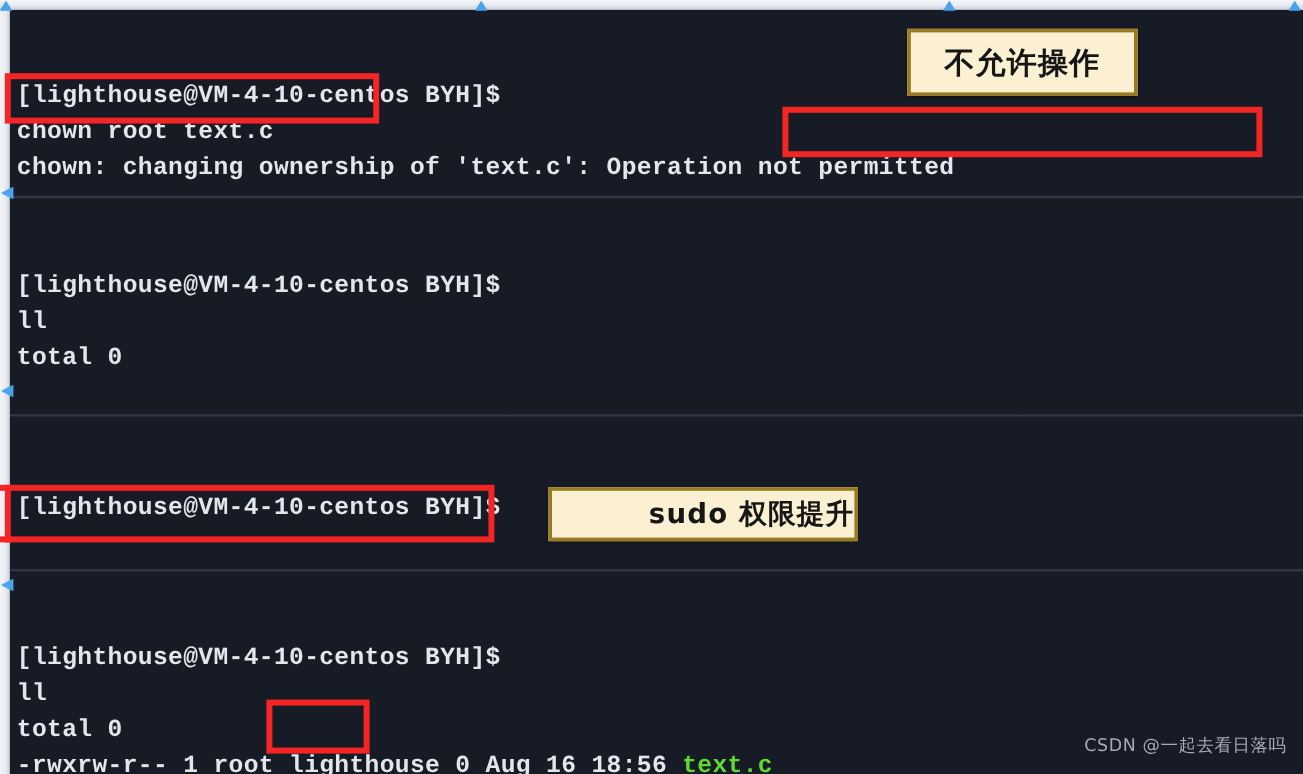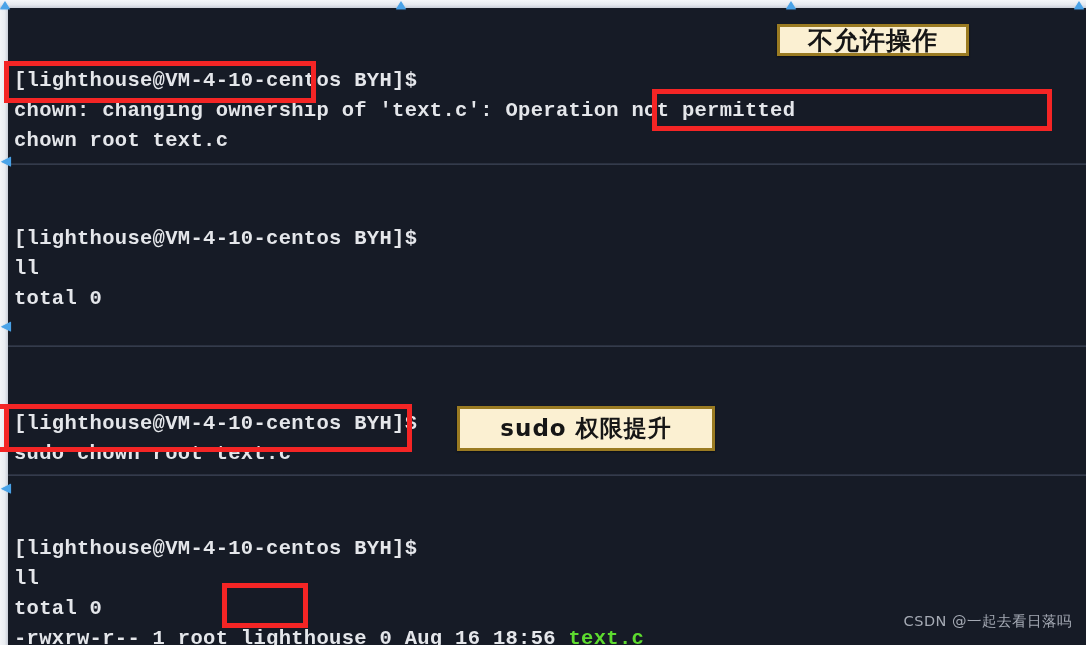--- a/index.html
+++ b/index.html
@@ -101,35 +101,34 @@
     margin-top:46px;
   }
 </style>
 </head>
 <body>
 
 <div id="terminal">
 
   <div class="block" style="top:26px">
     <div class="line">[lighthouse@VM-4-10-centos BYH]$</div>
+    <div class="line">chown root text.c</div>
     <div class="line">chown: changing ownership of 'text.c': Operation not permitted</div>
-    <div class="line">chown root text.c</div>
   </div>
   <div class="divider" style="top:155px"></div>
 
   <div class="block" style="top:184px">
     <div class="line">[lighthouse@VM-4-10-centos BYH]$</div>
     <div class="line">ll</div>
     <div class="line">total 0</div>
   </div>
   <div class="divider" style="top:337px"></div>
 
   <div class="block" style="top:369px">
     <div class="line">[lighthouse@VM-4-10-centos BYH]$</div>
-    <div class="line">sudo chown root text.c</div>
   </div>
   <div class="divider" style="top:466px"></div>
 
   <div class="block" style="top:494px">
     <div class="line">[lighthouse@VM-4-10-centos BYH]$</div>
     <div class="line">ll</div>
     <div class="line">total 0</div>
     <div class="line"><span>-rwxrw-r-- 1 root lighthouse 0 Aug 16 18:56 </span><span class="green">text.c</span></div>
   </div>
 
@@ -151,19 +150,19 @@
 <div class="redbox" style="left:4px;top:61px;width:312px;height:42px;"></div>
 
 <div class="redbox" style="left:652px;top:89px;width:400px;height:42px;"></div>
 
 <div class="redbox" style="left:4px;top:404px;width:408px;height:48px;"></div>
 <div class="redline" style="left:0px;top:404px;width:10px;"></div>
 <div class="redline" style="left:0px;top:447px;width:10px;"></div>
 
 <div class="redbox" style="left:222px;top:583px;width:86px;height:45px;"></div>
 
-<div class="callout" style="left:756px;top:24px;width:192px;height:32px;font-size:25px;margin-left:21px;">
+<div class="callout" style="left:756px;top:24px;width:192px;height:56px;font-size:25px;">
   <span>不允许操作</span>
 </div>
 
-<div class="callout" style="left:457px;top:406px;width:258px;height:45px;font-size:23px;">
+<div class="callout" style="left:457px;top:406px;width:258px;height:45px;font-size:23px;justify-content:flex-end;">
   <span>sudo 权限提升</span>
 </div>
 
 </body></html>

